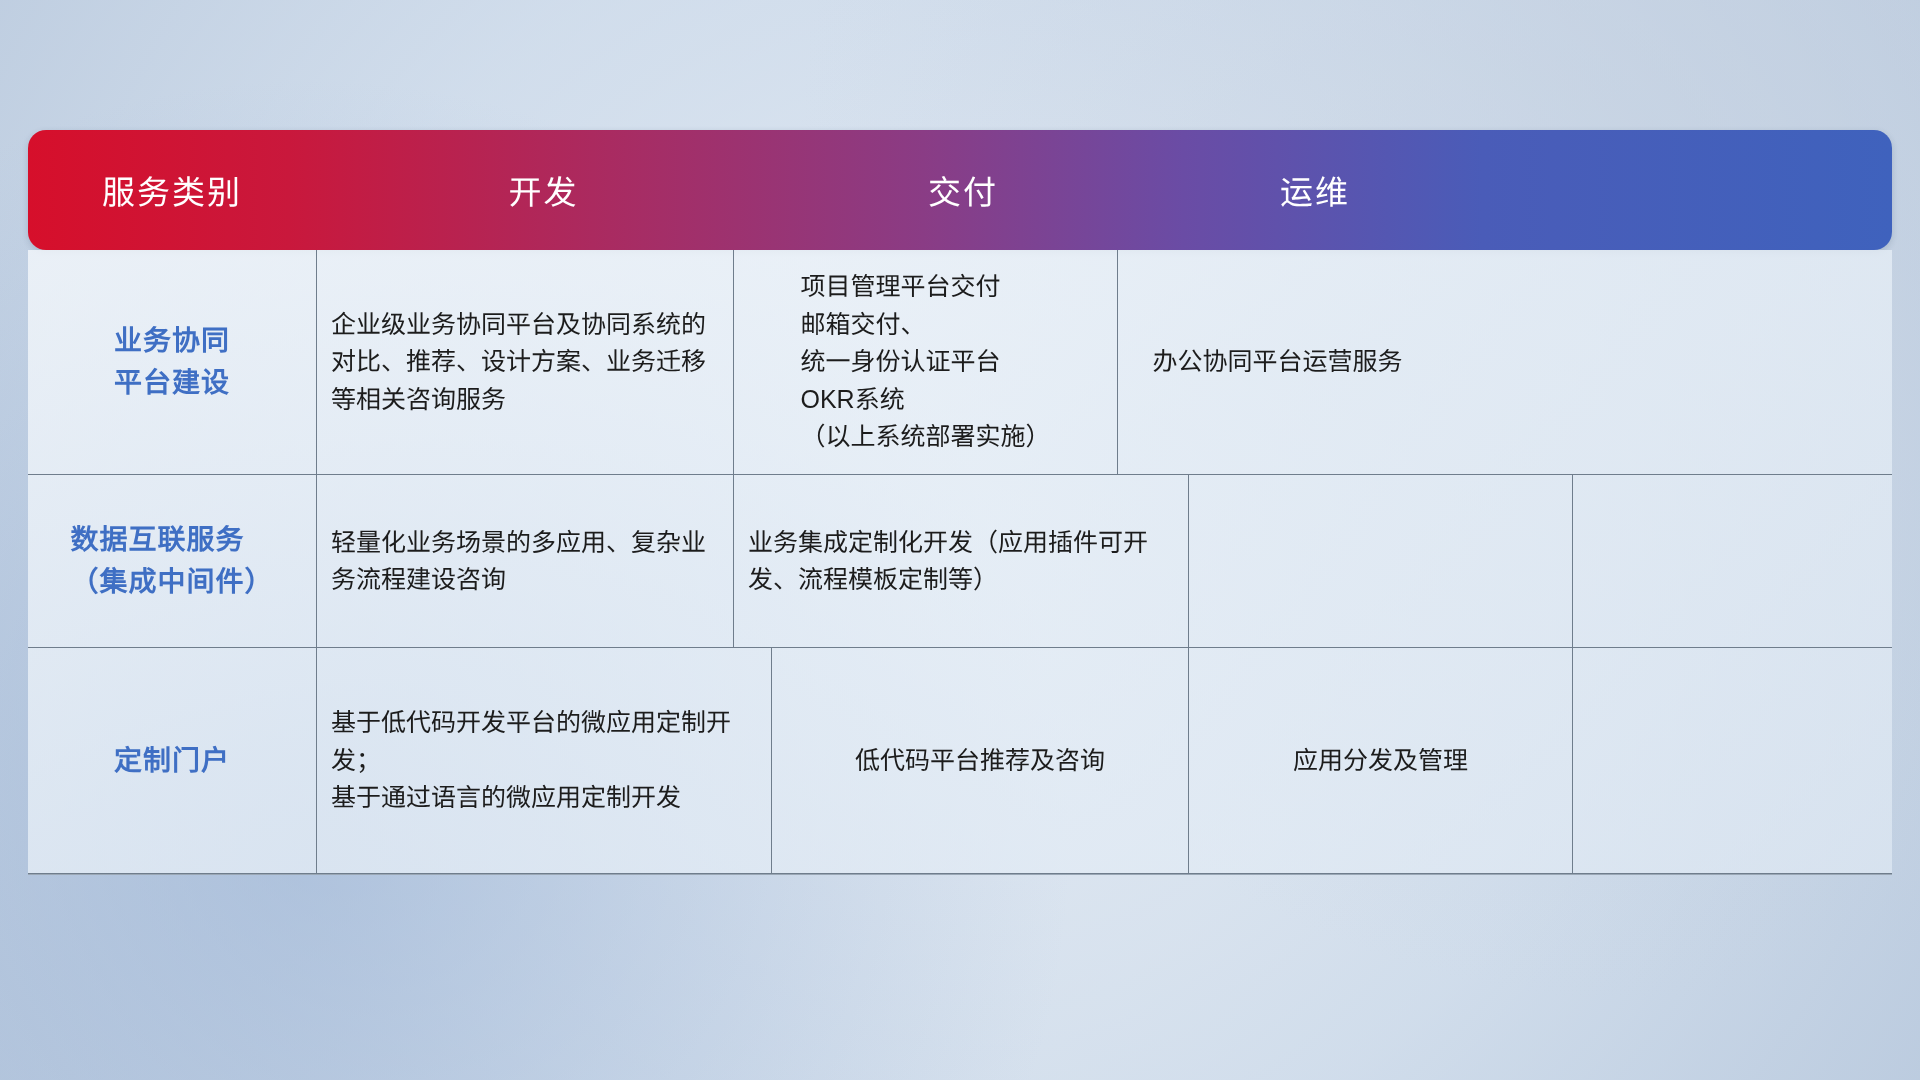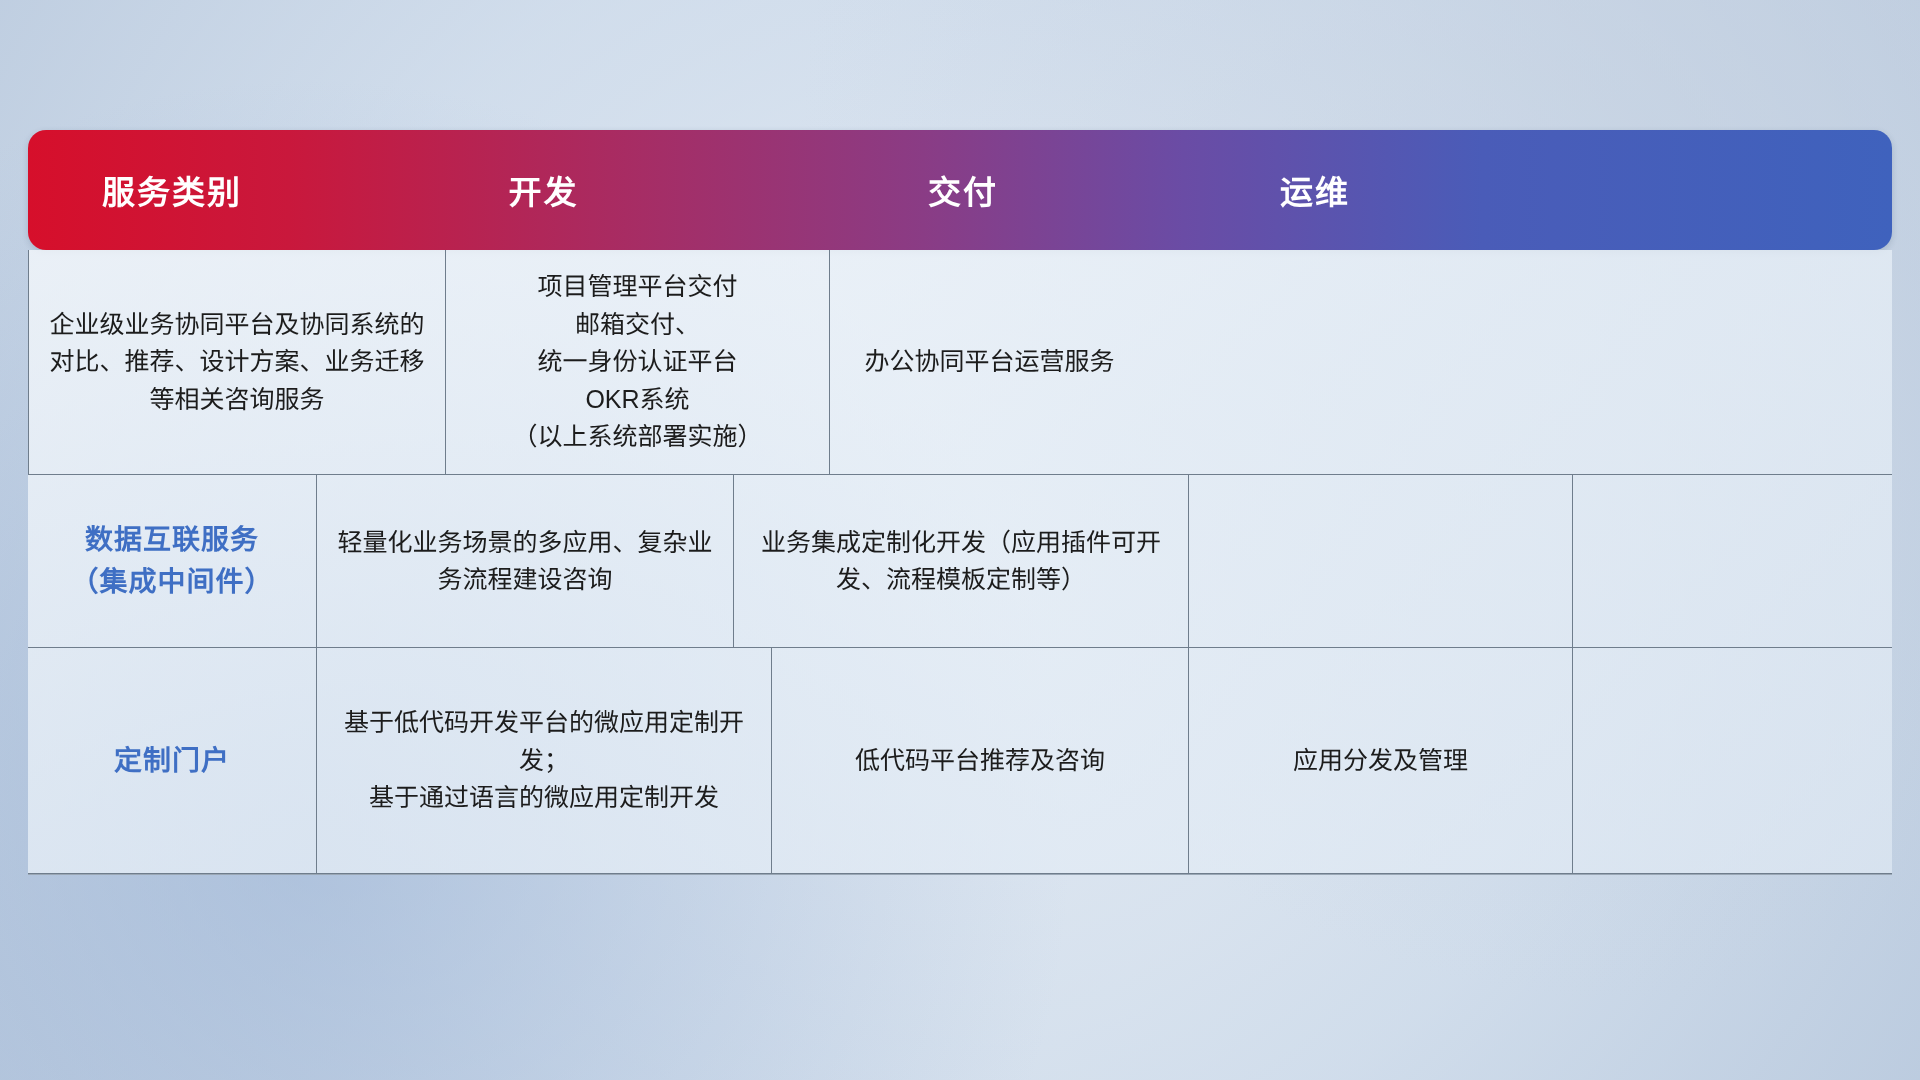--- a/index.html
+++ b/index.html
@@ -46,42 +46,41 @@
         #3f62bd 100%);
     box-shadow: 0 2px 6px rgba(40,60,90,0.18);
     overflow: hidden;
   }
   .header-cell {
     display: flex;
     align-items: center;
     justify-content: center;
     color: #ffffff;
     font-size: 33px;
-    font-weight: bold;
+    font-weight: normal;
     letter-spacing: 2px;
   }
 
   
   .body-area {
     background: linear-gradient(160deg, rgba(243,247,251,0.82) 0%, rgba(231,239,247,0.78) 45%, rgba(222,232,243,0.75) 100%);
     border-bottom: 1px solid #9aa7b5;
   }
   .data-row {
     display: flex;
     border-bottom: 1px solid #6f7d8c;
   }
   .data-row.last {
     border-bottom: 1px solid #6f7d8c;
   }
   .cell {
     box-sizing: border-box;
     display: flex;
     align-items: center;
     justify-content: center;
-    text-align: center;
     padding: 18px 14px;
     font-size: 25px;
     color: #1c1c1c;
     line-height: 1.5;
     white-space: pre-line;
   }
   .cell.cat {
     color: #3f6fc4;
     font-weight: bold;
     font-size: 28px;
@@ -111,20 +110,22 @@
     <div class="header-row">
       <div class="header-cell c0">服务类别</div>
       <div class="header-cell c2">开发</div>
       <div class="header-cell c3">交付</div>
       <div class="header-cell c4">运维</div>
     </div>
 
     <div class="body-area">
 
       <div class="data-row row-h1">
+        <div class="cell cat c0">业务协同
+平台建设</div>
         <div class="cell c1 vline">企业级业务协同平台及协同系统的对比、推荐、设计方案、业务迁移等相关咨询服务</div>
         <div class="cell c3 vline">项目管理平台交付
 邮箱交付、
 统一身份认证平台
 OKR系统
 （以上系统部署实施）</div>
         <div class="cell c4 vline">办公协同平台运营服务</div>
       </div>
 
       <div class="data-row row-h2">

